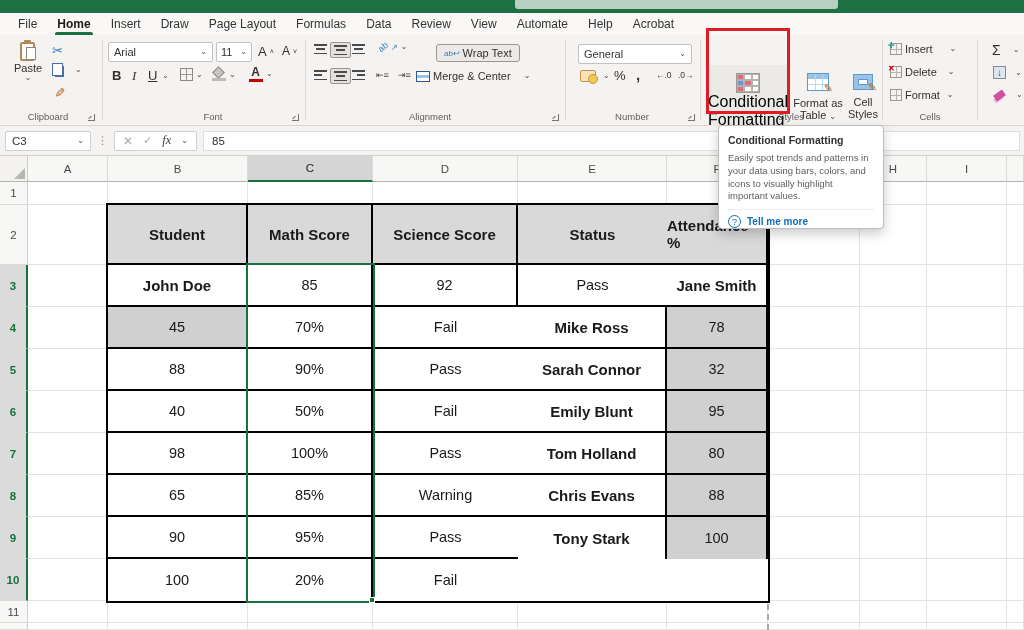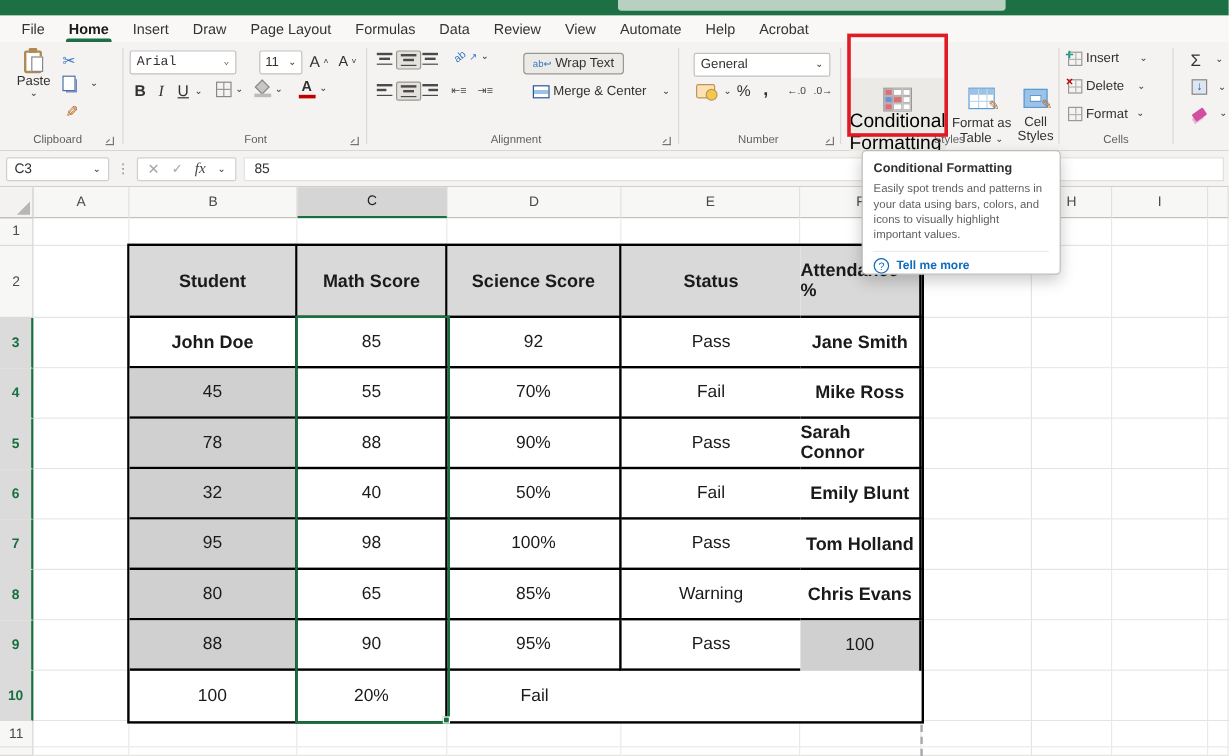--- a/index.html
+++ b/index.html
@@ -172,21 +172,21 @@
     <div class="rline" style="left:52px; top:28px;">
         <span class="copyico"></span>
         <span class="chev" style="margin-left:8px">⌄</span>
       </div>
     <div class="rline" style="left:54px; top:50px;">
         <span style="color:#b5651d; font-size:13px; transform:rotate(90deg); display:inline-block;">✎</span>
       </div>
     <div class="glabel" style="left:8px; width:80px;">Clipboard</div>
     <div class="launcher" style="left:88px;"></div>
 
-    <div class="selbox" style="position:absolute; left:108px; top:7px; width:89px;font-family:Liberation Mono, monospace;">
+    <div class="selbox" style="position:absolute; left:108px; top:7px; width:105px;">
       <span style="font-size:11px; color:#323130;">Arial</span>
         <span class="chev">⌄</span>
     </div>
     <div class="selbox" style="position:absolute; left:216px; top:7px; width:36px; padding:0 4px;">
       <span style="font-size:11px; color:#323130;">11</span>
         <span class="chev">⌄</span>
     </div>
     <div class="rline" style="left:258px; top:9px; font-size:13px; color:#323130;">A<span style="font-size:7px; vertical-align:top;">˄</span></div>
     <div class="rline" style="left:282px; top:9px; font-size:12px; color:#323130;">A<span style="font-size:7px; vertical-align:bottom;">˅</span></div>
     <div class="rline" style="left:112px; top:33px; font-weight:bold; font-size:13px; color:#323130;">B</div>
@@ -270,21 +270,21 @@
     <div class="rline" style="left:376px; top:35px;">
         <span class="indico">⇤≡</span>
       </div>
     <div class="rline" style="left:398px; top:35px;">
         <span class="indico">⇥≡</span>
       </div>
     <div class="rline" style="left:436px; top:9px; border:1px solid #99978f; background:#eceae7; border-radius:3px; padding:2px 7px;">
       <span style="font-size:8px; color:#3b78c3;">ab↩</span>
       <span class="rbtn-txt">Wrap Text</span>
     </div>
-    <div class="rline" style="left:444px; top:35px;">
+    <div class="rline" style="left:416px; top:35px;">
       <span style="width:14px; height:11px; border:1px solid #2b579a; background:linear-gradient(#fff 30%, #9cc3e5 30%, #9cc3e5 70%, #fff 70%); display:inline-block;"></span>
       <span class="rbtn-txt">Merge &amp; Center</span>
       <span class="chev" style="margin-left:10px">⌄</span>
     </div>
     <div class="glabel" style="left:380px; width:100px;">Alignment</div>
     <div class="launcher" style="left:552px;"></div>
 
     <div class="selbox" style="position:absolute; left:578px; top:9px; width:114px;">
       <span style="font-size:11px; color:#323130;">General</span>
         <span class="chev">⌄</span>
@@ -580,21 +580,20 @@
       <div class="tcell th">Math Score</div>
       <div class="tcell th">Science Score</div>
       <div class="tcell th lastcol">Status</div>
       <div class="tcell th">Attendance %</div>
       <div class="tcell  name">John Doe</div>
       <div class="tcell ">85</div>
       <div class="tcell ">92</div>
       <div class="tcell  lastcol">Pass</div>
       <div class="tcell  name">Jane Smith</div>
       <div class="tcell  selfill">45</div>
-      <div class="tcell ">55</div>
       <div class="tcell ">70%</div>
       <div class="tcell  lastcol">Fail</div>
       <div class="tcell  name">Mike Ross</div>
       <div class="tcell  selfill">78</div>
       <div class="tcell ">88</div>
       <div class="tcell ">90%</div>
       <div class="tcell  lastcol">Pass</div>
       <div class="tcell  name">Sarah Connor</div>
       <div class="tcell  selfill">32</div>
       <div class="tcell ">40</div>
@@ -608,20 +607,21 @@
       <div class="tcell  name">Tom Holland</div>
       <div class="tcell  selfill">80</div>
       <div class="tcell ">65</div>
       <div class="tcell ">85%</div>
       <div class="tcell  lastcol">Warning</div>
       <div class="tcell  name">Chris Evans</div>
       <div class="tcell  selfill">88</div>
       <div class="tcell ">90</div>
       <div class="tcell ">95%</div>
       <div class="tcell  lastcol">Pass</div>
+      <div class="tcell  name lastrow">Tony Stark</div>
       <div class="tcell  lastrow selfill">100</div>
       <div class="tcell  lastrow">100</div>
       <div class="tcell  lastrow">20%</div>
       <div class="tcell  lastcol lastrow">Fail</div>
     </div>
 
   <div id="selrect">
       <span id="selhandle"></span>
     </div>
 

